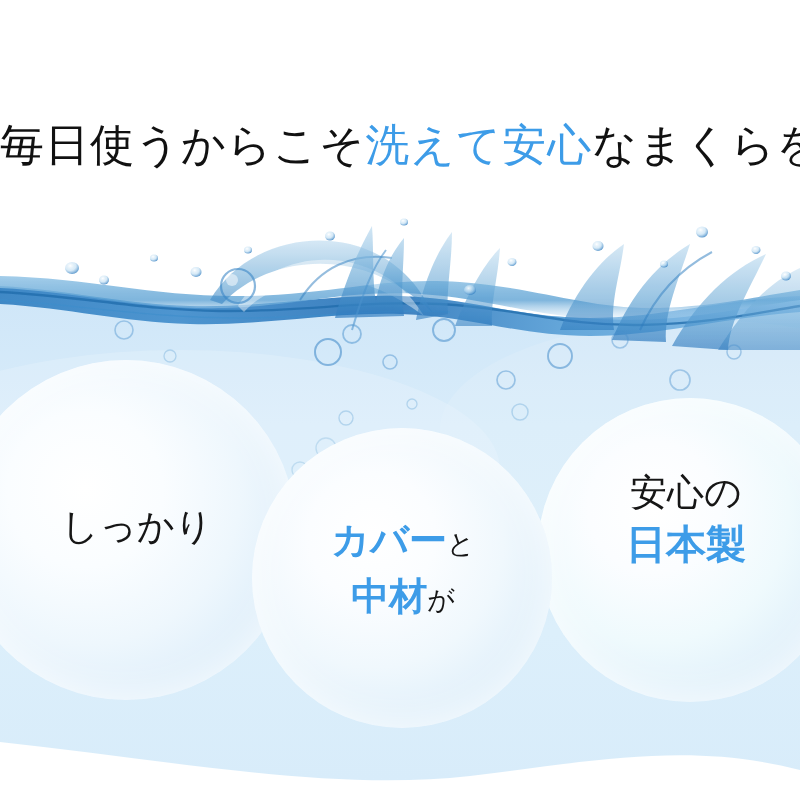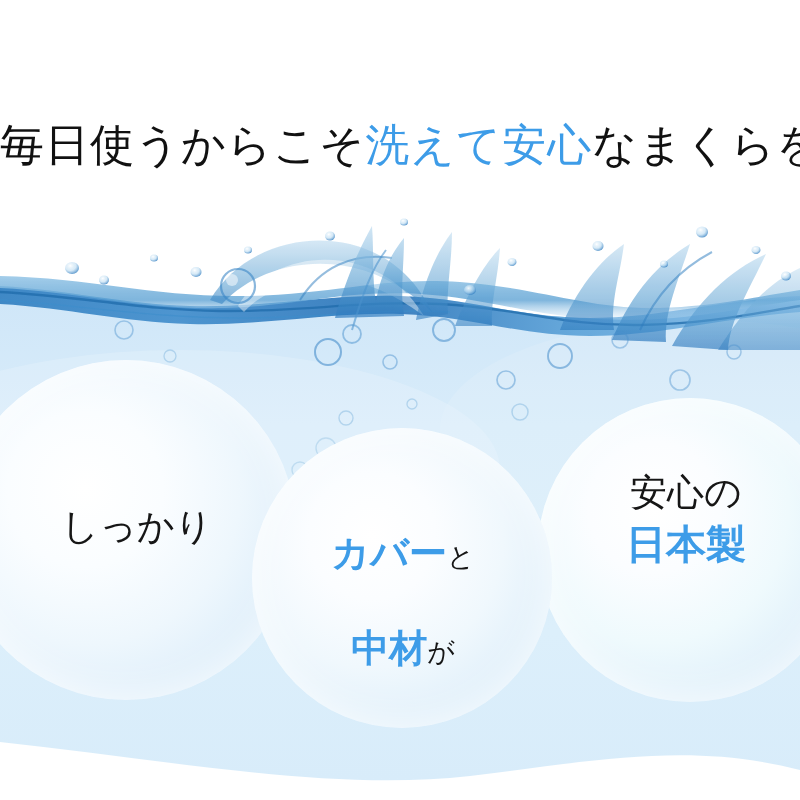--- a/index.html
+++ b/index.html
@@ -57,22 +57,22 @@
   .cap-line{display:block;}
   .cap-thin{font-weight:400;}
   .cap-bold{font-weight:700;color:#3d9ce8;}
   .k-black{color:#161616;font-weight:400;}
 
   .caption-1{left:0px;top:502px;width:258px;margin-left:8px;}
   .caption-1 .l1{font-size:37px;line-height:50px;}
   .caption-1 .l2{font-size:40px;line-height:52px;}
 
   .caption-2{left:258px;top:520px;width:290px;}
-  .caption-2 .l1{font-size:38px;line-height:66px;}
-  .caption-2 .l2{font-size:38px;line-height:52px;margin-top:32px;}
+  .caption-2 .l1{font-size:38px;line-height:40px;}
+  .caption-2 .l2{font-size:38px;line-height:64px;}
   .caption-2 .l3{font-size:40px;line-height:50px;}
   .caption-2 .small-k{font-size:27px;}
 
   .caption-3{left:548px;top:468px;width:276px;}
   .caption-3 .l1{font-size:37px;line-height:50px;}
   .caption-3 .l2{font-size:40px;line-height:52px;}
 </style>
 </head>
 <body>
 

